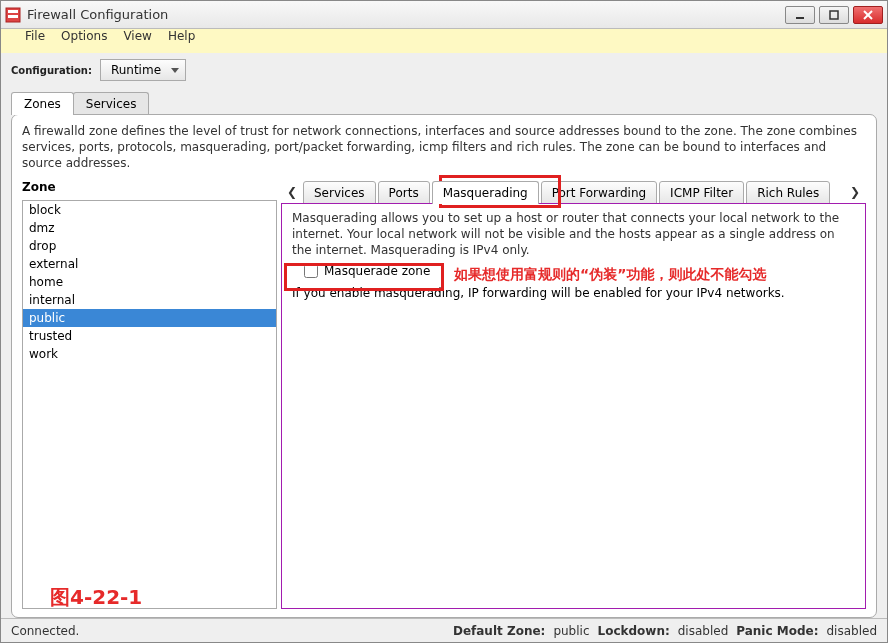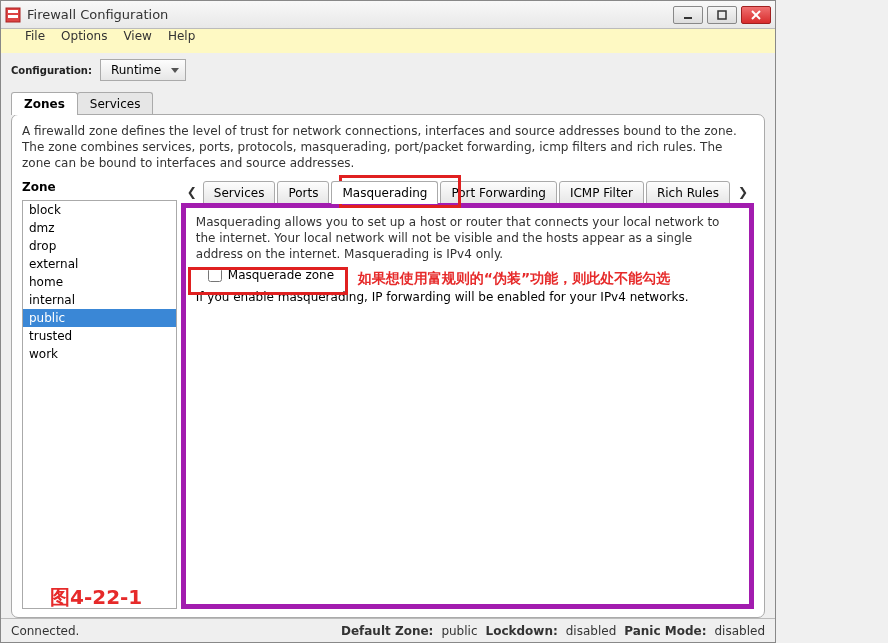--- a/index.html
+++ b/index.html
@@ -1,53 +1,53 @@
 <!DOCTYPE html>
 <html><head>
   <meta charset="utf-8">
   <style>
     * { box-sizing: border-box; margin: 0; padding: 0; }
     body { font-family: "DejaVu Sans", Arial, sans-serif; font-size: 12px; background: #f0f0f0; width: 888px; height: 643px; overflow: hidden; }
-    .window { width: 776px; height: 643px; background: #efefef; display: flex; flex-direction: column; border: 1px solid #888; }
+    .window { width: 888px; height: 643px; background: #efefef; display: flex; flex-direction: column; border: 1px solid #888; }
     .titlebar { height: 28px; background: linear-gradient(to bottom, #f8f8f8, #e8e8e8); display: flex; align-items: center; padding: 0 4px; border-bottom: 1px solid #bbb; }
     .titlebar-icon { width: 16px; height: 16px; margin-right: 6px; }
     .titlebar-title { flex: 1; font-size: 13px; color: #333; }
     .win-buttons { display: flex; gap: 4px; }
     .win-btn { width: 30px; height: 18px; border: 1px solid #888; border-radius: 2px; display: flex; align-items: center; justify-content: center; cursor: pointer; }
     .win-min, .win-max { background: linear-gradient(to bottom, #f5f5f5, #ddd); color: #333; }
     .win-close { background: linear-gradient(to bottom, #f07070, #d82c2c); color: #fff; border-color: #a02020; }
     .win-close svg { stroke: #fff; }
     .menubar { height: 24px; display: flex; align-items: flex-start; padding: 0 24px; gap: 16px; background: #fef9c3; color: #333; }
     .menu-item { cursor: pointer; }
     .config-row { display: flex; align-items: center; padding: 6px 10px 10px 10px; gap: 8px; }
     .config-label { font-weight: bold; font-size: 10px; color: #222; }
     .combo { display: inline-flex; align-items: center; background: linear-gradient(to bottom, #fdfdfd, #e6e6e6); border: 1px solid #aaa; border-radius: 0; padding: 2px 6px 2px 10px; height: 22px; gap: 10px; }
     .combo-arrow { width: 0; height: 0; border-left: 4px solid transparent; border-right: 4px solid transparent; border-top: 5px solid #555; }
 
     .top-tabs { display: flex; padding: 0 10px; }
     .top-tab { padding: 4px 12px; border: 1px solid #aaa; border-bottom: none; background: #e6e6e6; margin-right: -1px; border-radius: 3px 3px 0 0; position: relative; top: 1px; cursor: pointer; }
-    .top-tab.active { background: #fff; z-index: 2; font-weight: bold; }
+    .top-tab.active { background: #fff; z-index: 2; }
 
     .content-panel { margin: 0 10px 0 10px; border: 1px solid #aaa; background: #fff; padding: 8px 10px; flex: 1; display: flex; flex-direction: column; }
     .description { color: #333; line-height: 1.35; margin-bottom: 8px; }
 
     .zones-body { display: flex; flex: 1; gap: 4px; min-height: 0; }
     .zone-col { width: 255px; display: flex; flex-direction: column; }
     .zone-heading { font-weight: bold; margin-bottom: 6px; }
     .zone-list { border: 1px solid #aaa; flex: 1; overflow: auto; background: #fff; position: relative; }
     .zone-item { padding: 2px 6px; cursor: pointer; }
     .zone-item.selected { background: #3a87d6; color: #fff; }
 
     .right-col { flex: 1; display: flex; flex-direction: column; position: relative; }
     .inner-tabs-row { display: flex; align-items: center; }
     .chevron { width: 22px; height: 24px; display: flex; align-items: center; justify-content: center; cursor: pointer; color: #333; font-weight: bold; }
     .inner-tabs { display: flex; flex: 1; overflow: hidden; }
     .inner-tab { padding: 4px 10px; border: 1px solid #aaa; background: linear-gradient(to bottom, #fdfdfd, #e6e6e6); border-radius: 3px 3px 0 0; margin-right: 2px; cursor: pointer; white-space: nowrap; position: relative; top: 1px; }
     .inner-tab.active { background: #fff; z-index: 3; border-bottom: 1px solid #fff; }
-    .inner-content { border: 5px solid #a21caf; flex: 1; padding: 6px 10px; background: #fff; margin-top: -1px; }
+    .inner-content { border: 1px solid #a21caf; flex: 1; padding: 6px 10px; background: #fff; margin-top: -1px; }
     .masq-desc { color: #333; line-height: 1.35; margin-bottom: 6px; }
     .checkbox-row { display: flex; align-items: center; gap: 6px; margin-bottom: 8px; margin-left: 12px; }
     .checkbox-row input { width: 14px; height: 14px; }
 
     .highlight-box-tab { position: absolute; border: 3px solid #e02020; }
     .highlight-tab { top: -5px; left: 158px; width: 122px; height: 33px; }
     .highlight-chk { top: 59px; left: 2px; width: 160px; height: 28px; }
     .annot-text { color: #e62a2a; font-weight: bold; font-size: 14px; position: absolute; }
     .annot-right { top: 62px; left: 172px; width: 400px; }
     .annot-fig { left: 6px; bottom: 6px; font-size: 20px; margin-left: 32px; }

